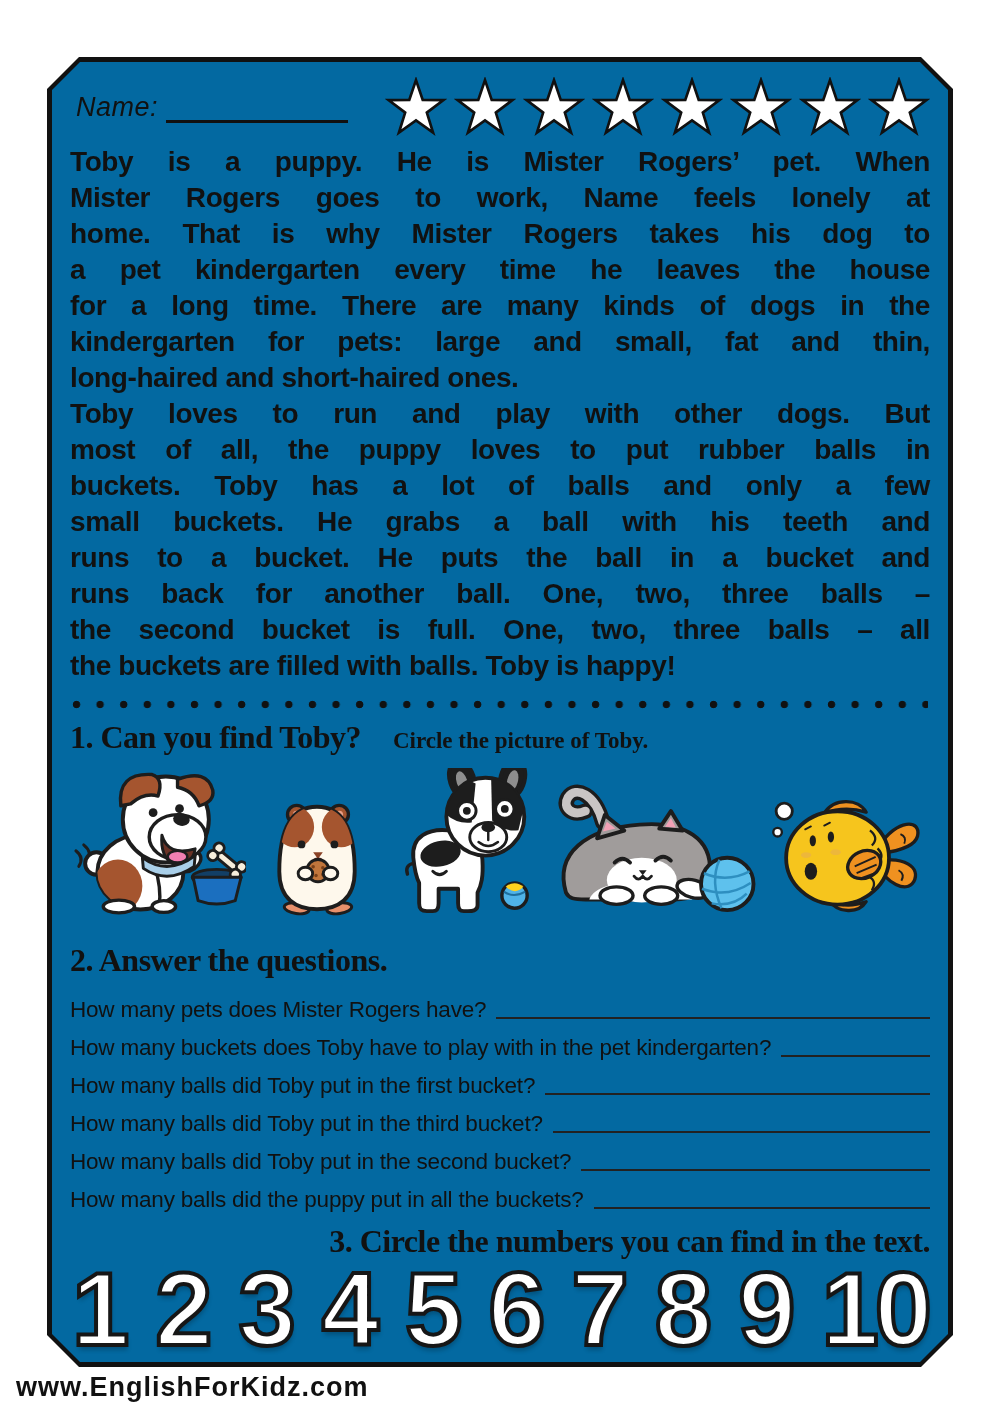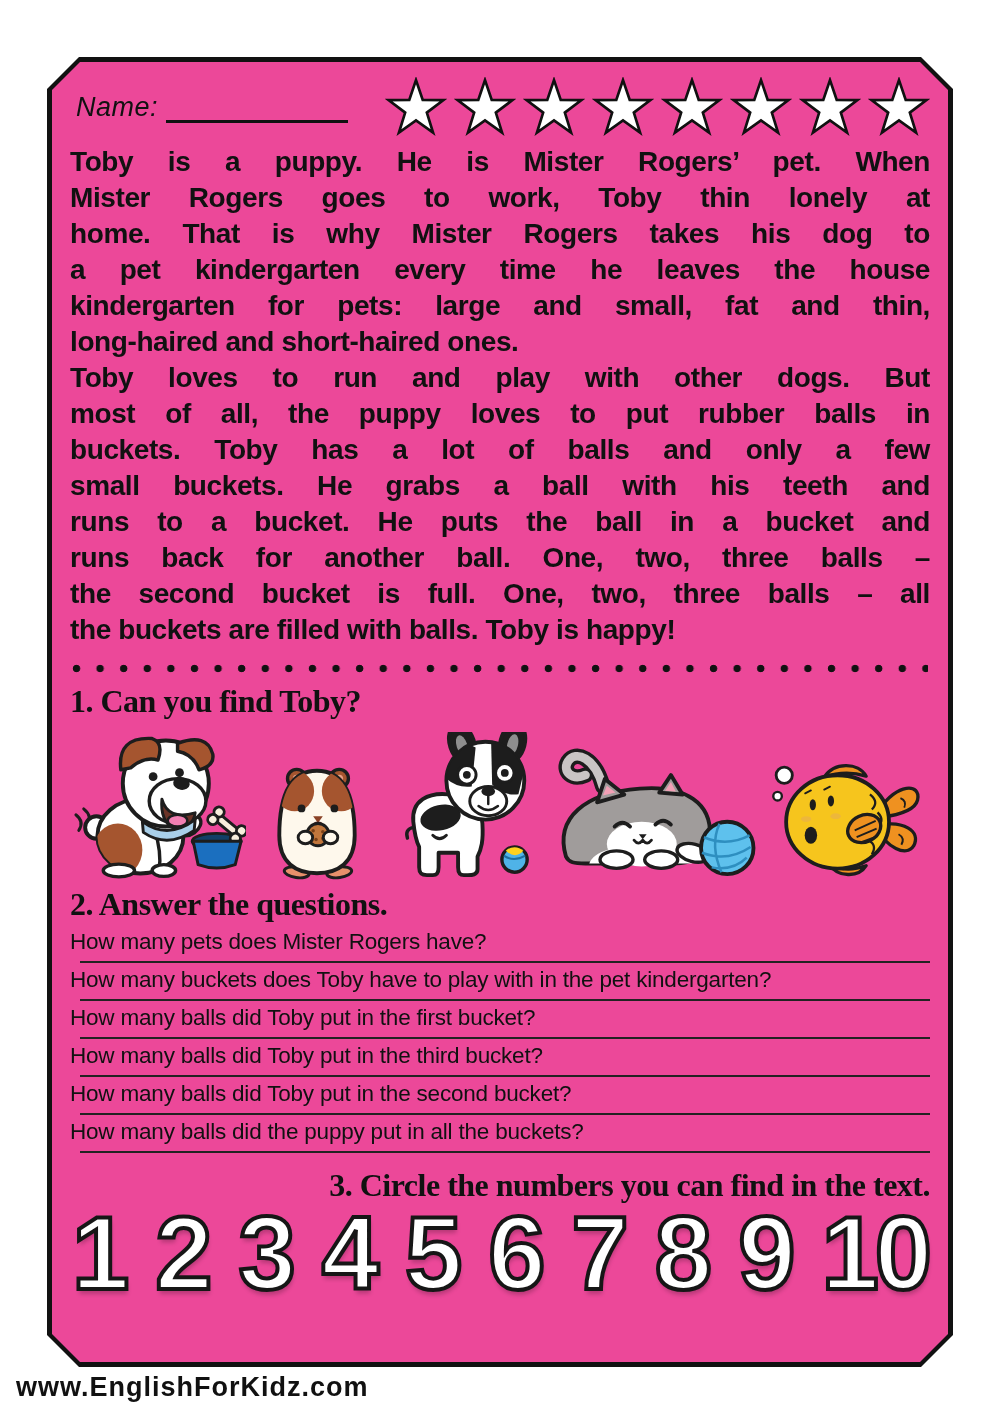--- a/index.html
+++ b/index.html
@@ -9,21 +9,21 @@
     font-family:"Liberation Sans", sans-serif; color:#111;
   }
   
   .frame-outer {
     position:absolute; left:47px; top:57px; width:906px; height:1310px;
     background:#111;
     clip-path:polygon(32px 0, calc(100% - 32px) 0, 100% 32px, 100% calc(100% - 32px),
                       calc(100% - 32px) 100%, 32px 100%, 0 calc(100% - 32px), 0 32px);
   }
   .frame-inner {
-    position:absolute; inset:5px; background:#ec4899;
+    position:absolute; inset:5px; background:#0369a1;
     clip-path:polygon(28px 0, calc(100% - 28px) 0, 100% 28px, 100% calc(100% - 28px),
                       calc(100% - 28px) 100%, 28px 100%, 0 calc(100% - 28px), 0 28px);
   }
   .content { position:absolute; inset:0; padding:14px 18px 0; }
 
   
   .header-row { display:flex; justify-content:space-between; align-items:center; height:62px; padding-left:6px; }
   .name-wrap { display:flex; align-items:flex-end; }
   .name-label { font-style:italic; font-size:27px; letter-spacing:.5px; }
   .name-line { display:inline-block; width:182px; border-bottom:3px solid #111; height:26px; margin-left:8px; }
@@ -45,23 +45,23 @@
   
   .sec-head { display:flex; align-items:baseline; gap:32px;font-family:Liberation Serif, serif; }
   .sec-title { font-weight:700; font-size:32px; letter-spacing:-0.5px; }
   .sec-sub { font-weight:700; font-size:23px; }
 
   
   .animals { display:flex; justify-content:space-between; align-items:flex-end; margin-top:6px; height:154px; }
   .animals svg { display:block; }
 
   
-  .q2-title { margin-top:6px; }
+  .q2-title { margin-top:26px; }
   .q-list { margin-top:6px; }
-  .q-row { display:flex; height:38px;flex-direction:column; }
+  .q-row { display:flex; align-items:flex-end; height:38px; }
   .q-text { font-size:22.5px; white-space:nowrap; letter-spacing:-0.2px; }
   .answer-line { flex:1; border-bottom:2.5px solid #222; margin-left:10px; margin-bottom:4px; min-width:60px; }
 
   
   .q3-title { margin-top:10px;justify-content:flex-end; }
   .numbers-row { display:flex; justify-content:space-between; align-items:flex-end; margin-top:8px; padding:0 2px; }
   .outline-number {
     font-weight:700; font-size:103px; line-height:0.82; color:#fff;
     -webkit-text-stroke:4px #161616; letter-spacing:-4px;
     text-shadow:1px 5px 4px rgba(0,0,0,0.22);
@@ -111,43 +111,45 @@
             <svg width="62" height="60" viewBox="0 0 60 58">
             <polygon points="30,3 36.5,22.1 56.6,22.3 40.5,34.4 46.5,53.7 30,42 13.5,53.7 19.5,34.4 3.4,22.3 23.5,22.1" fill="#fff" stroke="#111" stroke-width="2.6" stroke-linejoin="miter"></polygon>
           </svg>
           </div>
       </div>
 
       <div class="passage">
         <div class="par">
 
         <div class="pline">Toby is a puppy. He is Mister Rogers’ pet. When</div>
-            <div class="pline">Mister Rogers goes to work, Toby thin lonely at</div>
+            <div class="pline">Mister Rogers goes to work, Name feels lonely at</div>
             <div class="pline">home. That is why Mister Rogers takes his dog to</div>
             <div class="pline">a pet kindergarten every time he leaves the house</div>
+            <div class="pline">for a long time. There are many kinds of dogs in the</div>
             <div class="pline">kindergarten for pets: large and small, fat and thin,</div>
             <div class="pline">long-haired and short-haired ones.</div>
           </div>
         <div class="par">
 
         <div class="pline">Toby loves to run and play with other dogs. But</div>
             <div class="pline">most of all, the puppy loves to put rubber balls in</div>
             <div class="pline">buckets. Toby has a lot of balls and only a few</div>
             <div class="pline">small buckets. He grabs a ball with his teeth and</div>
             <div class="pline">runs to a bucket. He puts the ball in a bucket and</div>
             <div class="pline">runs back for another ball. One, two, three balls –</div>
             <div class="pline">the second bucket is full. One, two, three balls – all</div>
             <div class="pline">the buckets are filled with balls. Toby is happy!</div>
           </div>
       </div>
 
       <div class="dotted"></div>
 
       <div class="sec-head">
         <span class="sec-title">1. Can you find Toby?</span>
+        <span class="sec-sub">Circle the picture of Toby.</span>
       </div>
 
       <div class="animals">
 
         <svg width="176" height="150" viewBox="0 0 180 152" aria-label="puppy with bone and blue bowl">
           <path d="M6,86 q9,7 3,16 M14,80 q10,8 3,18" fill="none" stroke="#1d1d1d" stroke-width="3" stroke-linecap="round"></path>
           <circle cx="27" cy="99" r="11.5" fill="#fff" stroke="#1d1d1d" stroke-width="4"></circle>
           <ellipse cx="72" cy="108" rx="44" ry="38" fill="#fff" stroke="#1d1d1d" stroke-width="4"></ellipse>
           <clipPath id="dg-body">
               <ellipse cx="72" cy="108" rx="44" ry="38"></ellipse>

